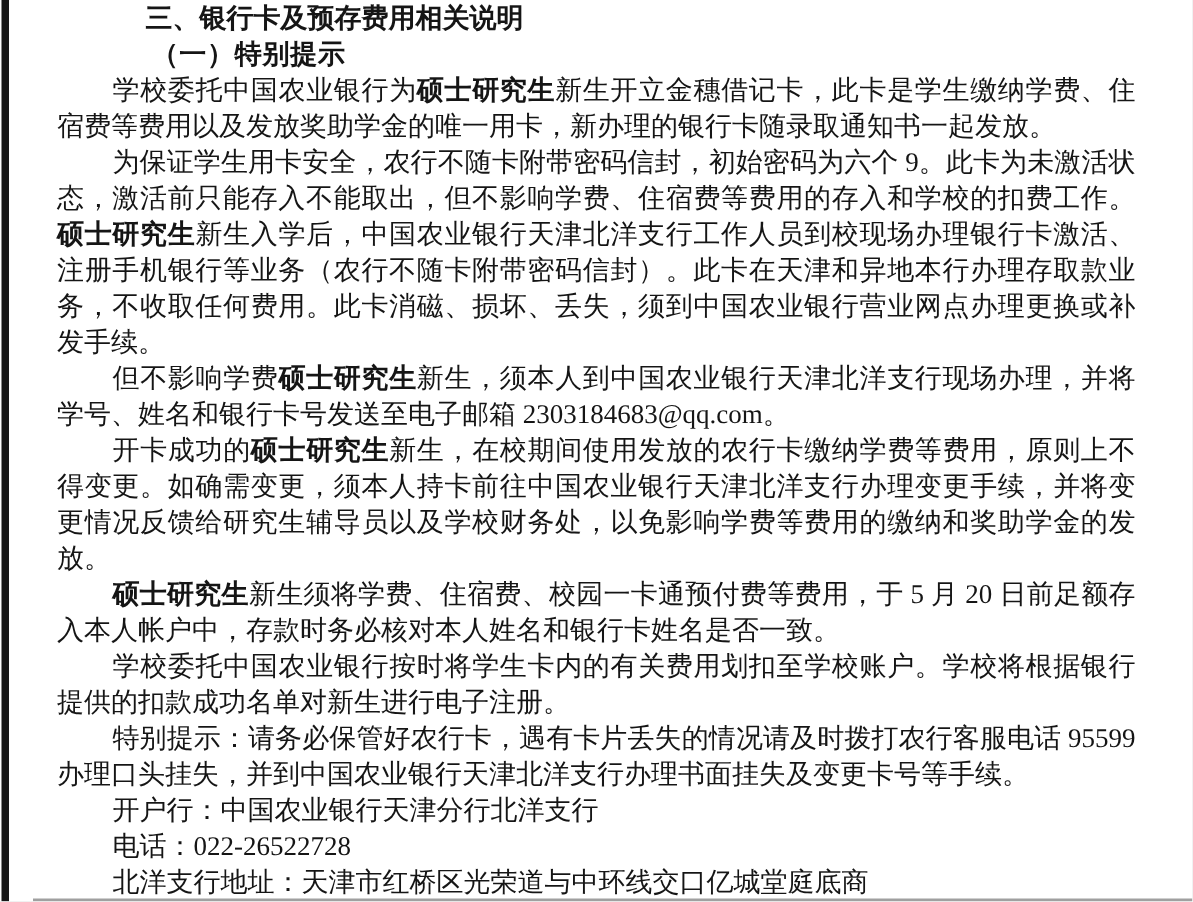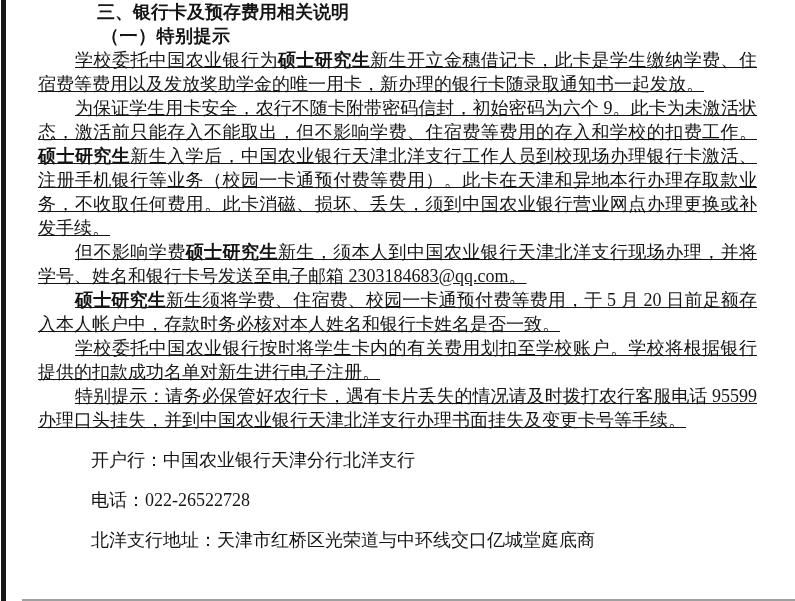--- a/index.html
+++ b/index.html
@@ -39,47 +39,47 @@
     font-size: 18px;
     font-weight: bold;
     text-align: left;
     line-height: 24px;
   }
   .heading    { text-indent: 59px; }
   .subheading { text-indent: 63px; letter-spacing: 0.5px; }
   .para {
     margin: 0;
     text-indent: 37px;
-    text-decoration: underline;
   }
   .para b { font-weight: bold; }
   .contact-line {
-    margin: 16px;
+    margin: 0;
     text-indent: 37px;
     text-align: left;
   }
 </style>
 </head>
 <body>
 
 <div class="page">
   <div class="scan-bar-left"></div>
 
   <div class="content">
 
     <h1 class="heading">三、银行卡及预存费用相关说明</h1>
 
     <h2 class="subheading">（一）特别提示</h2>
 
     <p class="para"><span>学校委托中国农业银行为</span><b>硕士研究生</b><span>新生开立金穗借记卡，此卡是学生缴纳学费、住宿费等费用以及发放奖助学金的唯一用卡，新办理的银行卡随录取通知书一起发放。</span></p>
 
-    <p class="para"><span>为保证学生用卡安全，农行不随卡附带密码信封，初始密码为六个 9。此卡为未激活状态，激活前只能存入不能取出，但不影响学费、住宿费等费用的存入和学校的扣费工作。</span><b>硕士研究生</b><span>新生入学后，中国农业银行天津北洋支行工作人员到校现场办理银行卡激活、注册手机银行等业务（校园一卡通预付费等费用）。此卡在天津和异地本行办理存取款业务，不收取任何费用。此卡消磁、损坏、丢失，须到中国农业银行营业网点办理更换或补发手续。</span></p>
+    <p class="para"><span>为保证学生用卡安全，农行不随卡附带密码信封，初始密码为六个 9。此卡为未激活状态，激活前只能存入不能取出，但不影响学费、住宿费等费用的存入和学校的扣费工作。</span><b>硕士研究生</b><span>新生入学后，中国农业银行天津北洋支行工作人员到校现场办理银行卡激活、注册手机银行等业务（农行不随卡附带密码信封）。此卡在天津和异地本行办理存取款业务，不收取任何费用。此卡消磁、损坏、丢失，须到中国农业银行营业网点办理更换或补发手续。</span></p>
 
     <p class="para"><span>但不影响学费</span><b>硕士研究生</b><span>新生，须本人到中国农业银行天津北洋支行现场办理，并将学号、姓名和银行卡号发送至电子邮箱 2303184683@qq.com。</span></p>
 
+    <p class="para"><span>开卡成功的</span><b>硕士研究生</b><span>新生，在校期间使用发放的农行卡缴纳学费等费用，原则上不得变更。如确需变更，须本人持卡前往中国农业银行天津北洋支行办理变更手续，并将变更情况反馈给研究生辅导员以及学校财务处，以免影响学费等费用的缴纳和奖助学金的发放。</span></p>
 
     <p class="para"><span></span><b>硕士研究生</b><span>新生须将学费、住宿费、校园一卡通预付费等费用，于 5 月 20 日前足额存入本人帐户中，存款时务必核对本人姓名和银行卡姓名是否一致。</span></p>
 
     <p class="para"><span>学校委托中国农业银行按时将学生卡内的有关费用划扣至学校账户。学校将根据银行提供的扣款成功名单对新生进行电子注册。</span></p>
 
     <p class="para"><span>特别提示：请务必保管好农行卡，遇有卡片丢失的情况请及时拨打农行客服电话 95599 办理口头挂失，并到中国农业银行天津北洋支行办理书面挂失及变更卡号等手续。</span></p>
 
     <p class="contact-line"><span>开户行：</span><span>中国农业银行天津分行北洋支行</span></p>
 
     <p class="contact-line"><span>电话：</span><span>022-26522728</span></p>

